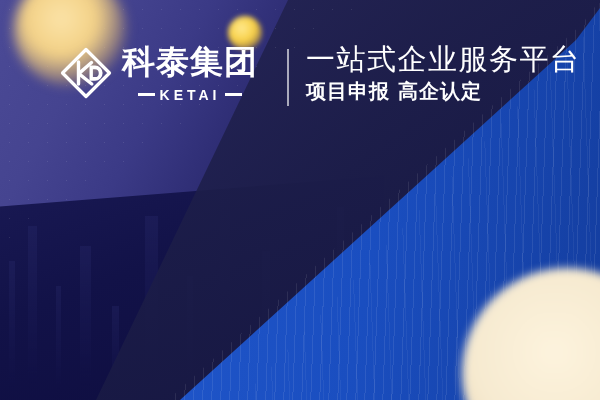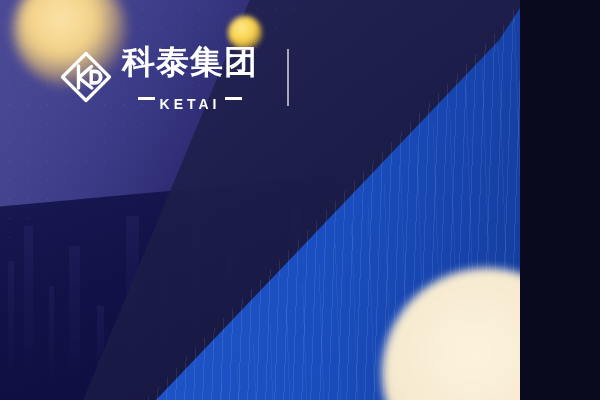--- a/index.html
+++ b/index.html
@@ -6,21 +6,21 @@
     margin: 0;
     padding: 0;
     background: #0a0a1e;
   }
   body {
     font-family: "Liberation Sans", "DejaVu Sans", sans-serif;
   }
 
   #banner {
     position: relative;
-    width: 520px;
+    width: 600px;
     height: 400px;
     overflow: hidden;
     background: #0c4a6e;
   }
 
   
   .bg-base {
     position: absolute;
     inset: 0;
     background:
@@ -172,23 +172,24 @@
     letter-spacing: 1px;
     white-space: nowrap;
     font-family: "DejaVu Sans", "Liberation Sans", sans-serif;
   }
   .brand-en {
     color: #ffffff;
     font-size: 14px;
     font-weight: bold;
     letter-spacing: 4px;
     line-height: 1;
-    margin-top: 18px;
+    margin-top: 9px;
     white-space: nowrap;
     display: flex;
+    align-items: center;
     justify-content: center;
     gap: 5px;
   }
   .brand-en .dash {
     display: inline-block;
     width: 17px;
     height: 3px;
     background: #ffffff;
   }
 
@@ -295,15 +296,19 @@
       <span class="brand-en">
         <span class="dash"></span>
         <span>KETAI</span>
         <span class="dash"></span>
       </span>
     </span>
   </div>
 
   <div class="divider"></div>
 
+  <div class="tagline">
+    <div class="tagline-main">一站式企业服务平台</div>
+    <div class="tagline-sub">项目申报 高企认定</div>
+  </div>
 
 
 </div>
 
 </body></html>

